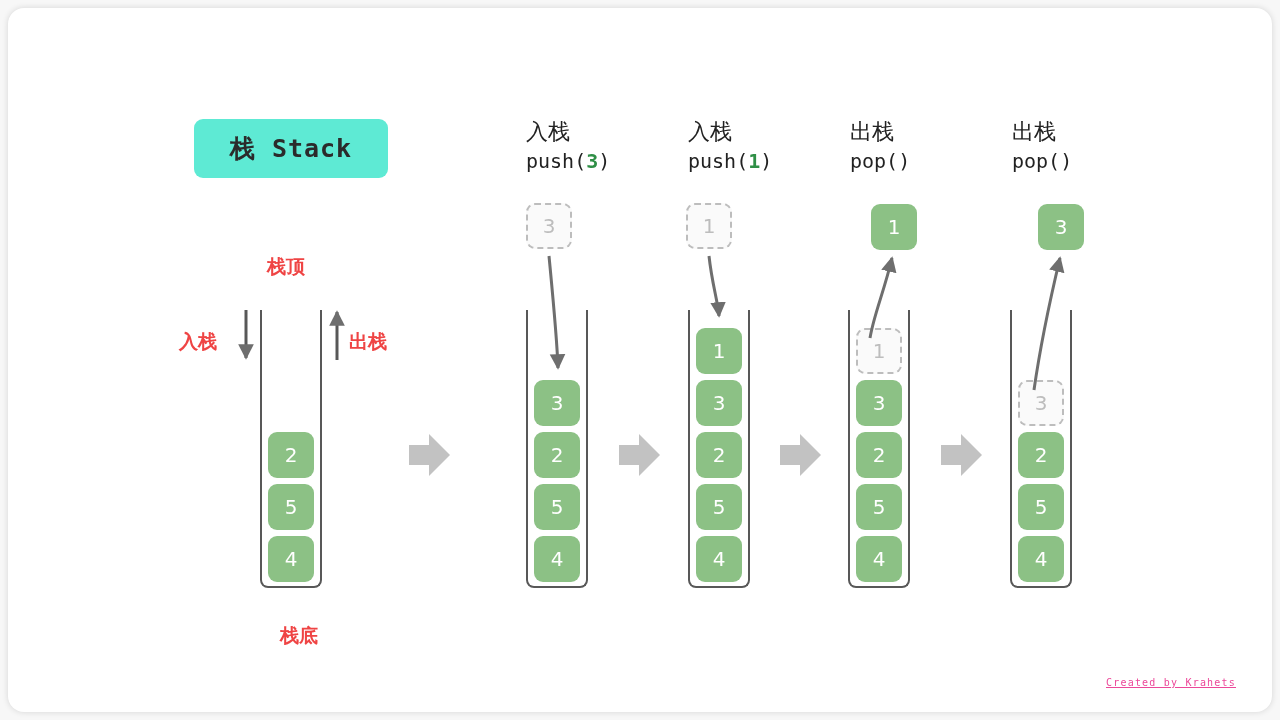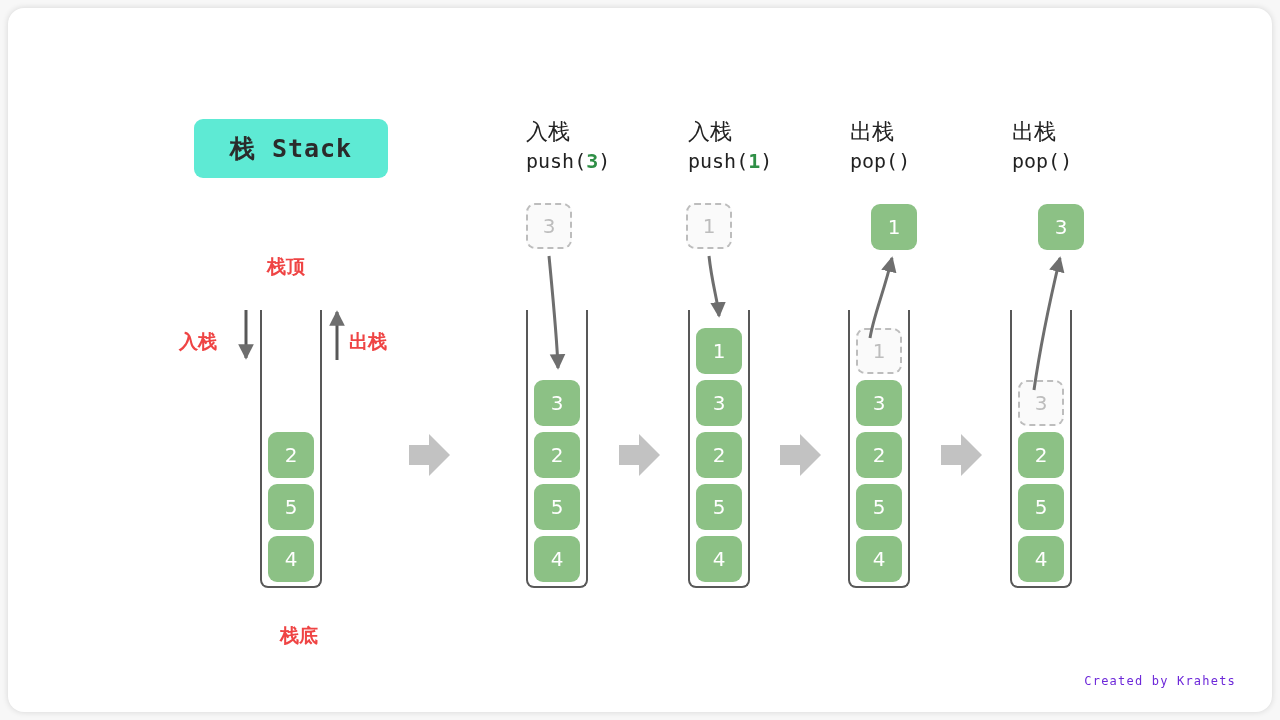--- a/index.html
+++ b/index.html
@@ -106,25 +106,26 @@
     position: absolute;
     left: 0; top: 0;
     width: 1280px; height: 720px;
     pointer-events: none;
   }
 
   
   #watermark {
     position: absolute;
     right: 36px; bottom: 24px;
-    font-size: 12px;
-    color: #6d28d9;
+    font-size: 10px;
+    color: #ec4899;
     letter-spacing: 1.2px;
     font-family: "DejaVu Sans Mono", "Liberation Mono", monospace;
     white-space: nowrap;
+    text-decoration: underline;
   }
 </style>
 </head>
 <body>
 
 <div id="canvas">
   <div id="card">
 
     <div id="title-badge">
       <span>栈 Stack</span>

